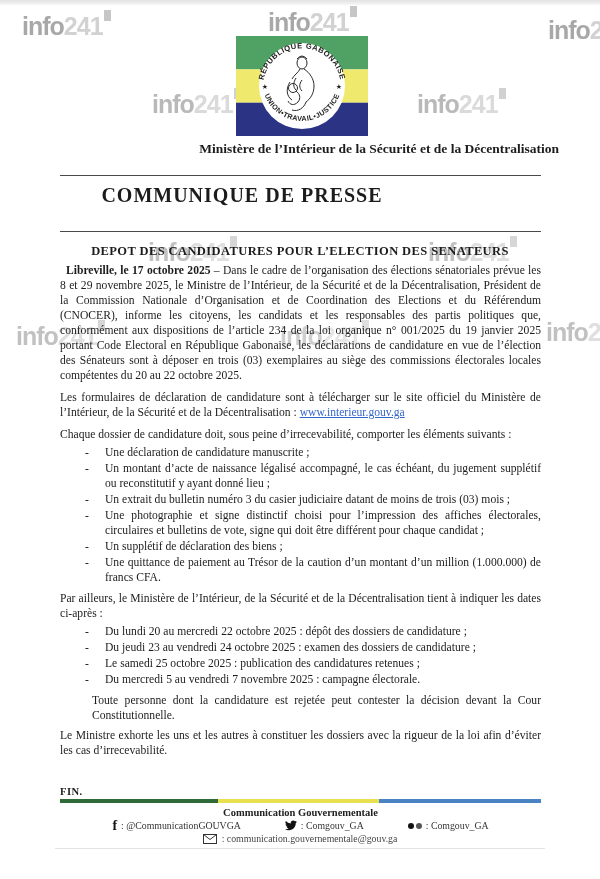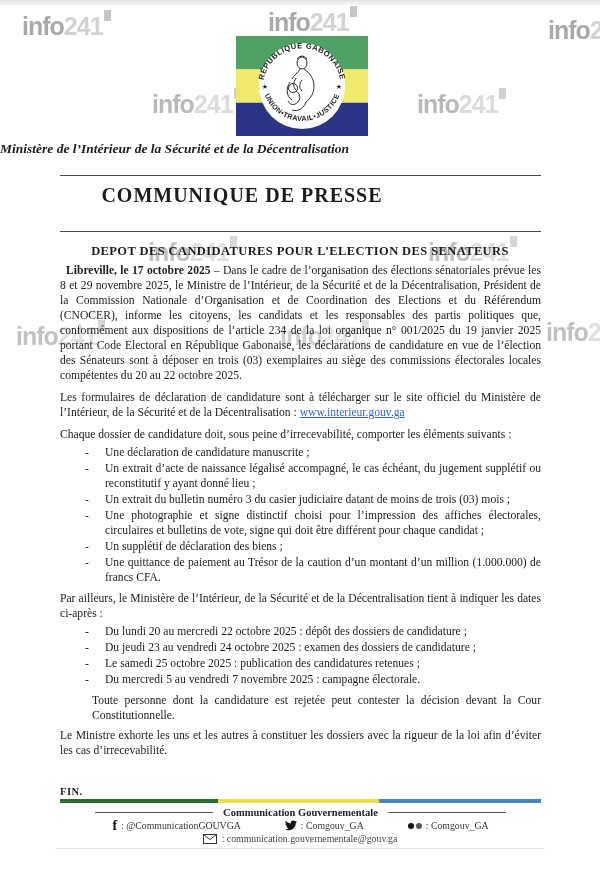--- a/index.html
+++ b/index.html
@@ -12,22 +12,22 @@
   
   .watermark{position:absolute;font-family:"Liberation Sans",sans-serif;
     font-size:25px;font-weight:bold;letter-spacing:-1px;white-space:nowrap;
     z-index:0;line-height:1;user-select:none;}
   .wm-bold{color:#a8a8a8;}
   .wm-light{color:#d2d2d2;}
   .wm-box{display:inline-block;width:7px;height:11px;background:#c6c6c6;
     margin-left:1px;vertical-align:14px;}
   
   .logo{position:absolute;left:236px;top:36px;z-index:1;}
-  .ministry-title{position:absolute;top:141px;left:0;width:559px;text-align:left;
-    font-weight:bold;font-size:13.5px;z-index:1;font-style:italic;}
+  .ministry-title{position:absolute;top:141px;left:0;width:559px;text-align:right;
+    font-weight:bold;font-size:13.5px;z-index:1;}
   .rule{position:absolute;left:60px;width:481px;height:1px;background:#4a4a4a;z-index:1;}
   .rule-1{top:175px;} .rule-2{top:231px;}
   .doc-title{position:absolute;top:184px;left:0;width:484px;text-align:center;
     font-weight:bold;font-size:20px;letter-spacing:1px;z-index:1;}
   .subject{position:absolute;top:244px;left:0;width:600px;text-align:center;
     font-weight:bold;font-size:12.5px;letter-spacing:0.4px;z-index:1;}
   
   .content{position:absolute;left:60px;top:263px;width:481px;z-index:1;
     font-size:11.6px;line-height:15px;text-align:justify;}
   .content p{margin:0 0 7px 0;}
@@ -36,21 +36,21 @@
   .li{display:flex;margin:0 0 1px 0;}
   .li .dash{flex:none;width:20px;margin-left:25px;text-align:left;}
   .li .li-text{flex:1;text-align:justify;}
   .list{margin-bottom:6px;}
   .fin{position:absolute;left:60px;top:786px;font-weight:bold;font-size:10.5px;
     letter-spacing:0.5px;z-index:1;}
   
   .tri-bar{position:absolute;left:60px;top:799px;width:481px;height:4px;display:flex;z-index:1;}
   .tri-bar div{height:100%;}
   .comm-row{position:absolute;top:807px;left:60px;width:481px;display:flex;
-    align-items:center;justify-content:center;z-index:1;}
+    align-items:center;justify-content:center;z-index:1;flex-direction:column;}
   .comm-line{flex:1;height:1px;background:#555;max-width:118px;}
   .comm-title{font-weight:bold;font-size:10.5px;margin:0 10px;color:#222;}
   .social-row{position:absolute;top:820px;left:60px;width:481px;display:flex;
     justify-content:center;gap:44px;font-size:9.8px;color:#333;z-index:1;}
   .social-item{display:flex;align-items:center;gap:4px;white-space:nowrap;}
   .fb-glyph{font-family:"Liberation Serif",serif;font-weight:bold;font-size:14px;
     line-height:10px;color:#111;}
   .flickr-dots{display:inline-flex;gap:2px;align-items:center;}
   .dot{width:6px;height:6px;border-radius:50%;display:inline-block;}
   .dot-l{background:#111;} .dot-r{background:#555;}
@@ -122,21 +122,21 @@
 
   <p style="margin-bottom:3px;">Chaque dossier de candidature doit, sous peine d’irrecevabilité, comporter les éléments suivants :</p>
 
   <div class="list">
     <div class="li">
         <span class="dash">-</span>
         <span class="li-text">Une déclaration de candidature manuscrite ;</span>
       </div>
     <div class="li">
         <span class="dash">-</span>
-        <span class="li-text">Un extrait d’acte de naissance légalisé accompagné, le cas échéant, du jugement supplétif ou reconstitutif y ayant donné lieu ;</span>
+        <span class="li-text">Un montant d’acte de naissance légalisé accompagné, le cas échéant, du jugement supplétif ou reconstitutif y ayant donné lieu ;</span>
       </div>
     <div class="li">
         <span class="dash">-</span>
         <span class="li-text">Un extrait du bulletin numéro 3 du casier judiciaire datant de moins de trois (03) mois ;</span>
       </div>
     <div class="li">
         <span class="dash">-</span>
         <span class="li-text">Une photographie et signe distinctif choisi pour l’impression des affiches électorales, circulaires et bulletins de vote, signe qui doit être différent pour chaque candidat ;</span>
       </div>
     <div class="li">

